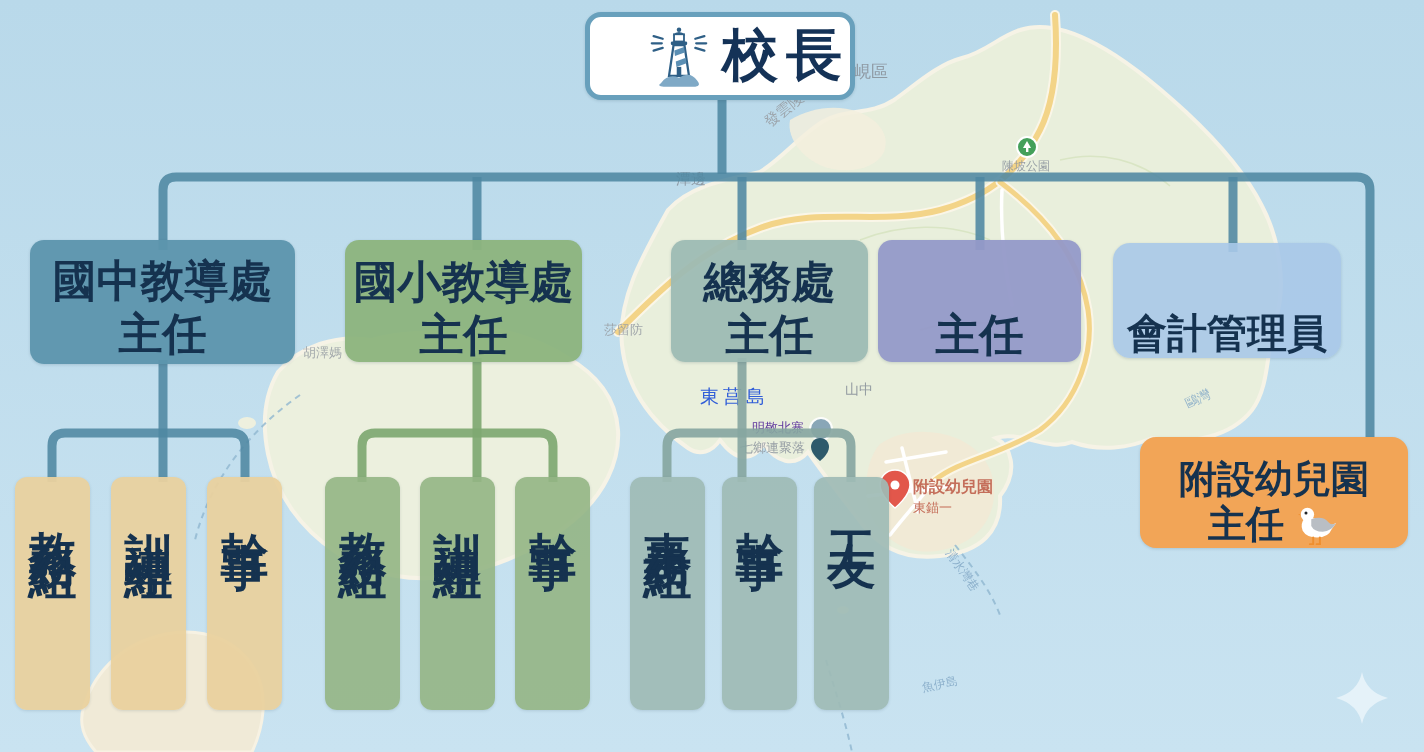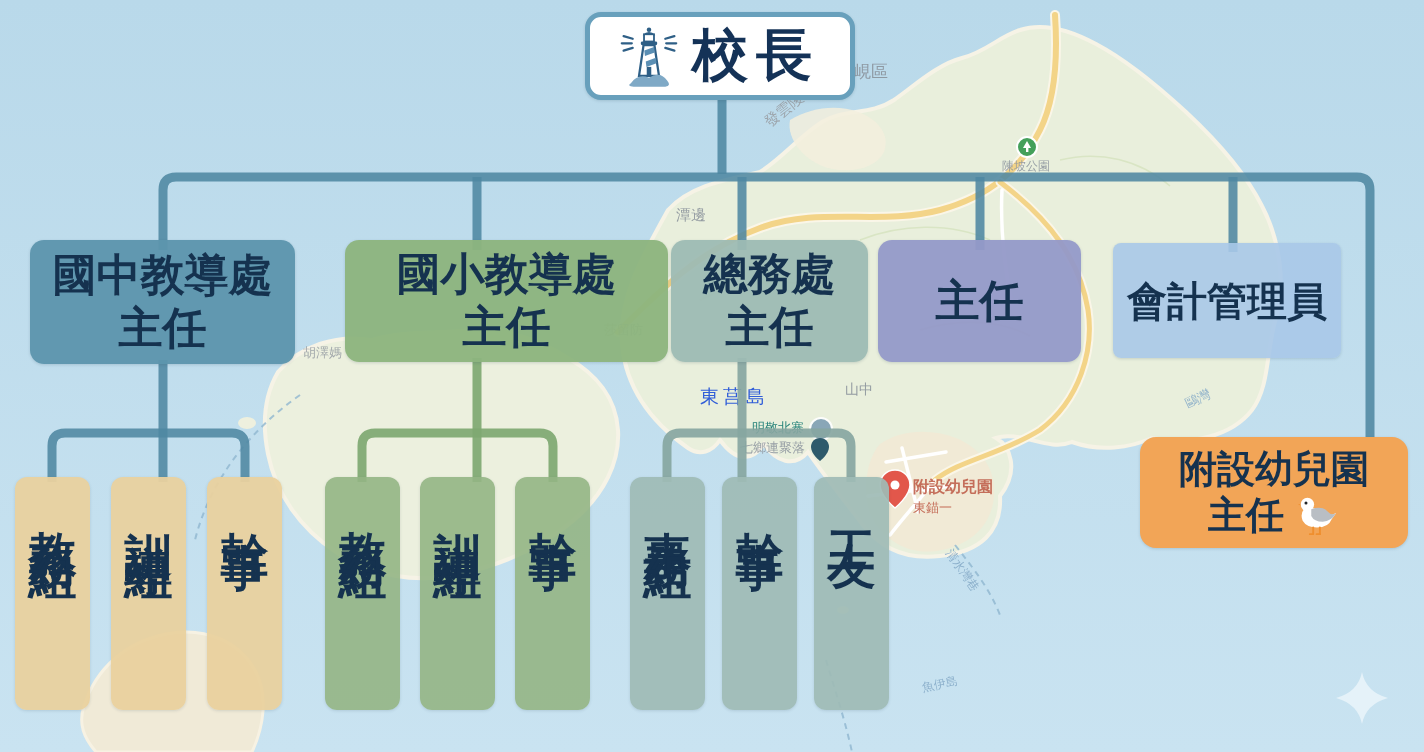--- a/index.html
+++ b/index.html
@@ -2,33 +2,33 @@
 <html><head>
 <meta charset="utf-8">
 <style>
   html,body{margin:0;padding:0;}
   body{font-family:"Liberation Sans","DejaVu Sans",sans-serif;background:#bedcec;}
   #stage{position:relative;width:1424px;height:752px;overflow:hidden;background:#bedcec;}
   #map-svg,#connector-svg{position:absolute;left:0;top:0;width:1424px;height:752px;}
   #map-svg{z-index:1;}
   #connector-svg{z-index:2;}
   .map-label{position:absolute;z-index:1;color:#8a929b;white-space:nowrap;opacity:.9;}
-  .node{position:absolute;z-index:3;display:flex;flex-direction:column;align-items:center;justify-content:center;
+  .node{position:absolute;z-index:3;display:flex;flex-direction:column;align-items:center;justify-content:flex-end;
         text-align:center;color:#15324f;font-weight:bold;border-radius:14px;
         box-shadow:0 1px 3px rgba(40,70,90,.18);}
   .root-node{left:585px;top:12px;width:270px;height:88px;background:#ffffff;border:5px solid #68a0bc;
         border-radius:16px;flex-direction:row;gap:14px;box-sizing:border-box;}
   .root-label{font-size:56px;letter-spacing:8px;color:#143257;}
   .dept-line1{font-size:44px;line-height:1.2;}
   .dept-line2{font-size:44px;line-height:1.2;}
-  #dept-0{left:30px;top:240px;width:265px;height:124px;background:rgba(93,149,173,.96);}
-  #dept-1{left:345px;top:240px;width:323px;height:122px;background:rgba(140,180,126,.96);}
+  #dept-0{left:30px;top:240px;width:265px;height:124px;background:rgba(93,149,173,.96);font-family:Liberation Mono, monospace;}
+  #dept-1{left:345px;top:240px;width:237px;height:122px;background:rgba(140,180,126,.96);}
   #dept-2{left:645px;top:240px;width:197px;height:122px;background:rgba(157,186,179,.95);margin-left:26px;}
   #dept-3{left:878px;top:240px;width:203px;height:122px;background:rgba(147,153,200,.95);}
-  #dept-4{left:1113px;top:243px;width:228px;height:115px;background:rgba(168,200,232,.9);border-radius:8px;}
+  #dept-4{left:1113px;top:243px;width:228px;height:115px;background:rgba(168,200,232,.9);border-radius:17px;}
   #dept-4 .dept-line1,#dept-4 .dept-line2{font-size:40px;line-height:1.25;}
   .unit{position:absolute;z-index:3;top:477px;width:75px;height:233px;border-radius:12px;
         display:flex;justify-content:center;box-shadow:0 1px 3px rgba(40,70,90,.15);}
   .unit span{writing-mode:vertical-rl;text-orientation:upright;font-weight:bold;font-size:48px;
         letter-spacing:12px;color:#15324f;margin-top:16px;}
   .unit-tan{background:rgba(233,209,158,.95);}
   .unit-green{background:rgba(148,181,132,.9);}
   .unit-teal{background:rgba(158,187,181,.92);}
   #unit-jh-0{left:15px;} #unit-jh-1{left:111px;} #unit-jh-2{left:207px;}
   #unit-es-0{left:325px;} #unit-es-1{left:420px;} #unit-es-2{left:515px;}
@@ -116,26 +116,26 @@
     <g>
       <circle cx="821" cy="429" r="11" fill="#7f9fb3" opacity=".9" stroke="#ffffff" stroke-width="2"></circle>
       <path d="M820 438 c-6 0 -9 4.5 -9 9 c0 7 9 14 9 14 c0 0 9 -7 9 -14 c0 -4.5 -3 -9 -9 -9 Z" fill="#2e5a6b"></path>
     </g>
 
     <path fill="#eaf4fa" opacity=".85" d="M1362 672 Q1366 692 1388 698 Q1366 704 1362 724 Q1358 704 1336 698 Q1358 692 1362 672 Z"></path>
   </svg>
 
   <span class="map-label" style="left:820px;top:60px;font-size:17px;">東鵲峴區</span>
   <span class="map-label" style="left:760px;top:96px;font-size:15px;transform:rotate(-38deg);color:#9aa0a6;">發雲陵道</span>
-  <span class="map-label" style="left:676px;top:170px;font-size:15px;margin-top:36px;">潭邊</span>
+  <span class="map-label" style="left:676px;top:170px;font-size:15px;">潭邊</span>
   <span class="map-label" style="left:303px;top:344px;font-size:13px;color:#9aa0a6;">胡澤媽</span>
   <span class="map-label" style="left:604px;top:321px;font-size:13px;color:#9aa0a6;">莎留防</span>
   <span class="map-label" style="left:845px;top:337px;font-size:14px;margin-top:44px;">山中</span>
   <span class="map-label" style="left:700px;top:384px;font-size:19px;letter-spacing:4px;color:#1d4ed8;">東莒島</span>
-  <span class="map-label" style="left:752px;top:419px;font-size:13px;color:#0f766e;">明敬北寨</span>
+  <span class="map-label" style="left:752px;top:419px;font-size:13px;color:#4c1d95;">明敬北寨</span>
   <span class="map-label" style="left:740px;top:439px;font-size:13px;color:#8f97a0;">七鄉連聚落</span>
   <span class="map-label" style="left:1002px;top:158px;font-size:12px;color:#8f97a0;">陳坡公園</span>
   <span class="map-label" style="left:1185px;top:390px;font-size:13px;color:#86abc8;transform:rotate(-25deg);">鷗灣</span>
   <span class="map-label" style="left:938px;top:562px;font-size:12px;color:#86abc8;transform:rotate(55deg);">清水灣巷</span>
   <span class="map-label" style="left:922px;top:676px;font-size:12px;color:#86abc8;transform:rotate(-12deg);">魚伊島</span>
   <span class="map-label" style="left:913px;top:477px;font-size:16px;color:#c0614d;font-weight:bold;">附設幼兒園</span>
   <span class="map-label" style="left:913px;top:499px;font-size:13px;color:#c0614d;">東錨一</span>
 
   <svg id="connector-svg" viewBox="0 0 1424 752">
     <g fill="none" stroke="#4f87a2" stroke-width="9" stroke-opacity=".88">

